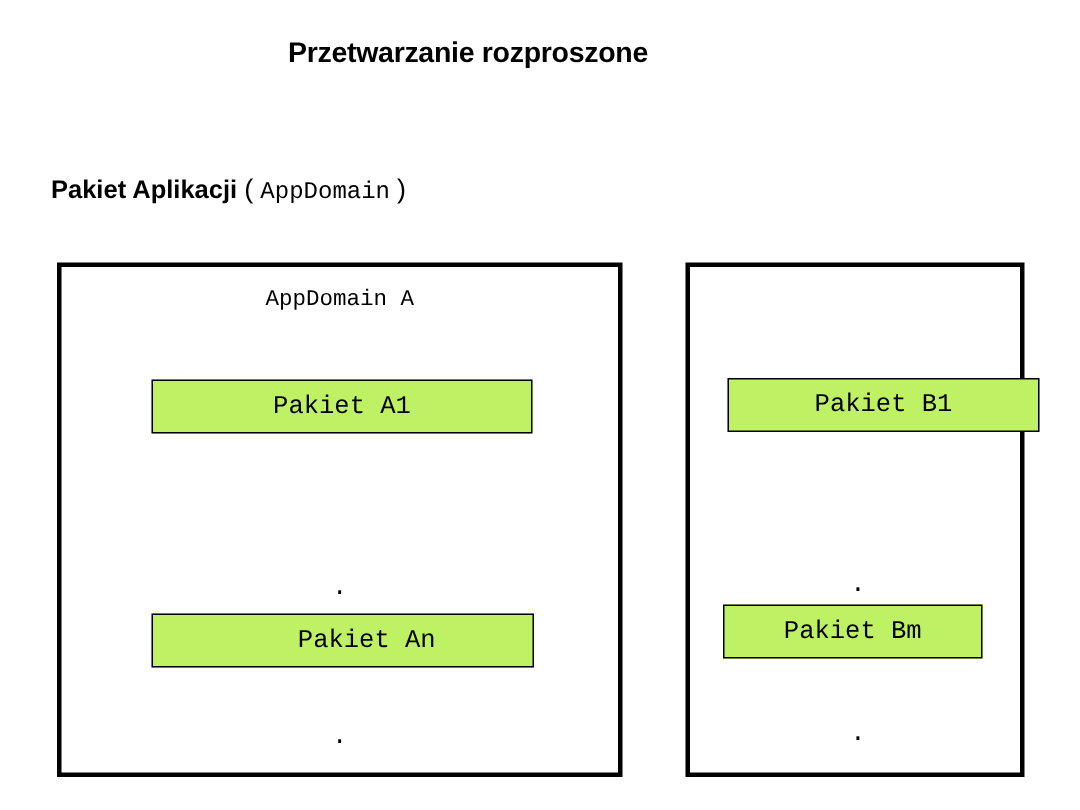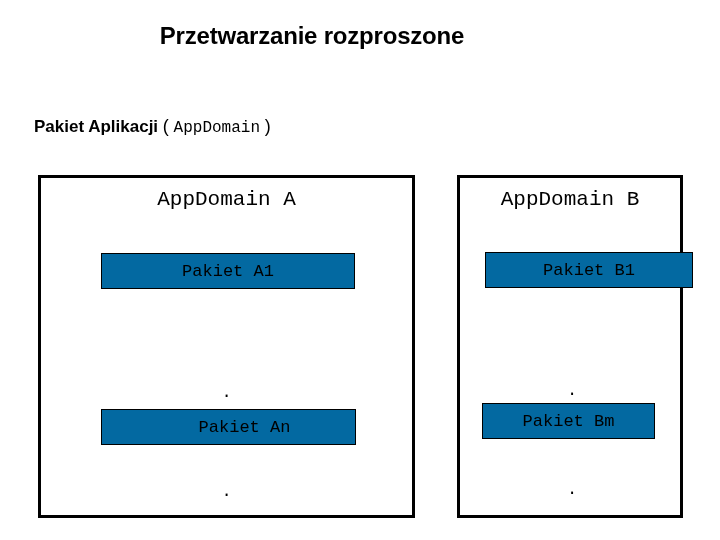--- a/index.html
+++ b/index.html
@@ -19,21 +19,21 @@
 
   
   #slide-title {
     position: absolute;
     left: 0;
     top: 19px;
     width: 624px;
     text-align: center;
     font-family: "Liberation Sans", sans-serif;
     font-weight: bold;
-    font-size: 24px;
+    font-size: 19px;
     line-height: 34px;
     letter-spacing: -0.2px;
     white-space: nowrap;
   }
 
   
   #subtitle {
     position: absolute;
     left: 34px;
     top: 115px;
@@ -60,34 +60,34 @@
     box-sizing: border-box;
     border: 3px solid #000000;
     background: #ffffff;
   }
   #domain-box-a { left: 38px;  top: 175px; width: 377px; height: 343px; }
   #domain-box-b { left: 457px; top: 175px; width: 226px; height: 343px; }
 
   .domain-label {
     position: absolute;
     font-family: "Liberation Mono", monospace;
-    font-size: 21px;
+    font-size: 15px;
     line-height: 20px;
     white-space: nowrap;
     text-align: center;
   }
   #domain-label-a { left: 0px; top: 12px; width: 371px; }
   #domain-label-b { left: 0px; top: 12px; width: 220px; }
 
   
   .pkg-box {
     position: absolute;
     box-sizing: border-box;
     border: 1.5px solid #000000;
-    background: #0369a1;
+    background: #bef264;
     font-family: "Liberation Mono", monospace;
     font-size: 17px;
     line-height: 17px;
     white-space: nowrap;
     display: flex;
     align-items: center;
     justify-content: center;
   }
   
   #pkg-a1 { left: 60px;  top: 75px;  width: 254px; height: 36px; }
@@ -134,21 +134,20 @@
       <span>.</span>
       
     </div>
 
     <div class="pkg-box" id="pkg-an">
       <span>Pakiet An</span>
     </div>
   </div>
 
   <div class="domain-box" id="domain-box-b">
-    <div class="domain-label" id="domain-label-b">AppDomain B</div>
 
     <div class="pkg-box" id="pkg-b1">
       <span>Pakiet B1</span>
     </div>
 
     <div class="dots" id="dots-b">
       <span>.</span>
       <span>.</span>
       
     </div>

